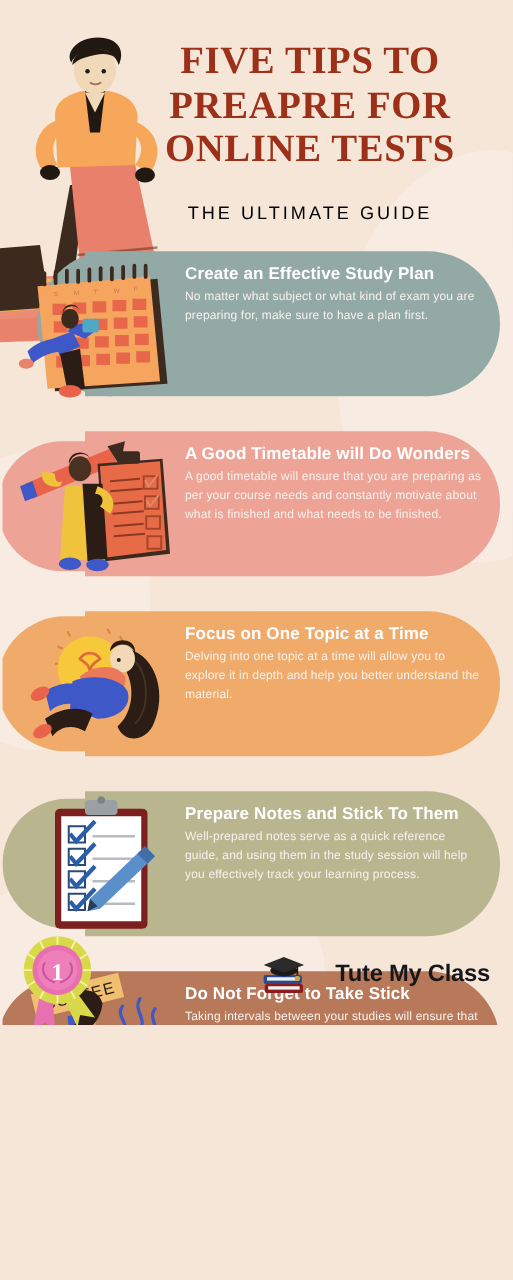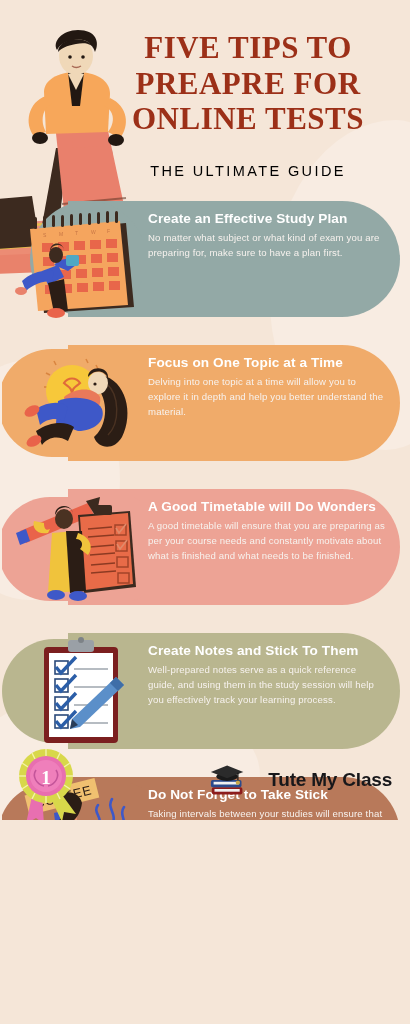--- a/index.html
+++ b/index.html
@@ -201,62 +201,20 @@
           <path d="M46 88 L62 84 L66 116 L52 118 Z" fill="#2b1d15"></path>
           <ellipse cx="54" cy="118" rx="9" ry="5" fill="#e9634a"></ellipse>
         </svg>
       </div>
       <div class="card-text">
         <div class="card-h">Create an Effective Study Plan</div>
         <div class="card-p">No matter what subject or what kind of exam you are preparing for, make sure to have a plan first.</div>
       </div>
     </div>
 
-    <div class="card c3">
-      <div class="card-bg"></div>
-      <div class="card-art">
-        <svg viewBox="0 0 140 134" width="140" height="134">
-          <path d="M50 10 H132 A55 55 0 0 1 132 118 H50 A52 52 0 0 1 50 10 Z" fill="#f0ab6a"></path>
-
-          <g stroke="#d98540" stroke-width="1.6" fill="none">
-            <path d="M52 22 L54 26"></path>
-              <path d="M44 34 L48 36"></path>
-            <path d="M42 48 L46 48"></path>
-              <path d="M48 60 L52 58"></path>
-            <path d="M84 20 L86 24"></path>
-              <path d="M94 26 L96 30"></path>
-          </g>
-
-          <circle cx="70" cy="52" r="26" fill="#f7c83a"></circle>
-          <path d="M62 44 C66 38 74 38 78 44 C74 48 70 48 70 56 C70 48 66 48 62 44 Z" fill="none" stroke="#e06a3a" stroke-width="2.2"></path>
-          <path d="M70 56 L70 70" stroke="#e06a3a" stroke-width="2.2"></path>
-
-          <path d="M100 36 C124 42 132 74 120 98 C112 112 96 110 92 98 C102 90 108 70 98 52 Z" fill="#2b1d15"></path>
-          <path d="M104 44 C118 56 118 84 106 96" stroke="#4a3222" stroke-width="1.4" fill="none"></path>
-
-          <ellipse cx="96" cy="44" rx="10" ry="11" fill="#f0d8b8"></ellipse>
-          <path d="M86 38 C86 26 108 26 106 40 C104 32 94 30 88 36 Z" fill="#2b1d15"></path>
-          <circle cx="93" cy="45" r="1.6" fill="#2b1d15"></circle>
-
-          <path d="M62 58 C74 48 92 48 98 58 C100 68 92 76 80 76 L64 72 Z" fill="#e9795a"></path>
-
-          <path d="M56 62 C70 56 94 58 100 70 C104 82 92 92 76 92 L54 84 Z" fill="#3e58c8"></path>
-
-          <path d="M34 70 C46 62 60 62 66 68 L62 82 C54 78 44 80 38 86 Z" fill="#3e58c8"></path>
-          <path d="M34 92 C48 82 64 82 72 88 L66 102 C56 96 46 98 40 106 Z" fill="#2b1d15"></path>
-          <ellipse cx="30" cy="72" rx="8" ry="5" transform="rotate(-28 30 72)" fill="#e9634a"></ellipse>
-          <ellipse cx="32" cy="102" rx="8" ry="5" transform="rotate(-28 32 102)" fill="#e9634a"></ellipse>
-        </svg>
-      </div>
-      <div class="card-text">
-        <div class="card-h">Focus on One Topic at a Time</div>
-        <div class="card-p">Delving into one topic at a time will allow you to explore it in depth and help you better understand the material.</div>
-      </div>
-    </div>
-
     <div class="card c2">
       <div class="card-bg"></div>
       <div class="card-art">
         <svg viewBox="0 0 140 134" width="140" height="134">
           <path d="M48 14 H130 A54 54 0 0 1 130 118 H48 A50 50 0 0 1 48 14 Z" fill="#eda395"></path>
 
           <path d="M18 48 L86 20 L92 32 L24 60 Z" fill="#e9634a"></path>
           <path d="M84 18 L98 14 L94 34 Z" fill="#3c2a1f"></path>
           <path d="M14 50 L24 46 L28 58 L18 62 Z" fill="#3e58c8"></path>
 
@@ -286,20 +244,62 @@
           <path d="M76 50 C88 54 92 64 86 72 L78 66 C82 62 80 56 74 56 Z" fill="#f0c33c"></path>
           <ellipse cx="62" cy="36" rx="9" ry="10" fill="#4a3222"></ellipse>
           <path d="M53 32 C53 20 71 20 71 32 C71 24 62 22 56 27 Z" fill="#2b1d15"></path>
           <ellipse cx="54" cy="112" rx="9" ry="5" fill="#3e58c8"></ellipse>
           <ellipse cx="76" cy="113" rx="9" ry="5" fill="#3e58c8"></ellipse>
         </svg>
       </div>
       <div class="card-text">
         <div class="card-h">A Good Timetable will Do Wonders</div>
         <div class="card-p">A good timetable will ensure that you are preparing as per your course needs and constantly motivate about what is finished and what needs to be finished.</div>
+      </div>
+    </div>
+
+    <div class="card c3">
+      <div class="card-bg"></div>
+      <div class="card-art">
+        <svg viewBox="0 0 140 134" width="140" height="134">
+          <path d="M50 10 H132 A55 55 0 0 1 132 118 H50 A52 52 0 0 1 50 10 Z" fill="#f0ab6a"></path>
+
+          <g stroke="#d98540" stroke-width="1.6" fill="none">
+            <path d="M52 22 L54 26"></path>
+              <path d="M44 34 L48 36"></path>
+            <path d="M42 48 L46 48"></path>
+              <path d="M48 60 L52 58"></path>
+            <path d="M84 20 L86 24"></path>
+              <path d="M94 26 L96 30"></path>
+          </g>
+
+          <circle cx="70" cy="52" r="26" fill="#f7c83a"></circle>
+          <path d="M62 44 C66 38 74 38 78 44 C74 48 70 48 70 56 C70 48 66 48 62 44 Z" fill="none" stroke="#e06a3a" stroke-width="2.2"></path>
+          <path d="M70 56 L70 70" stroke="#e06a3a" stroke-width="2.2"></path>
+
+          <path d="M100 36 C124 42 132 74 120 98 C112 112 96 110 92 98 C102 90 108 70 98 52 Z" fill="#2b1d15"></path>
+          <path d="M104 44 C118 56 118 84 106 96" stroke="#4a3222" stroke-width="1.4" fill="none"></path>
+
+          <ellipse cx="96" cy="44" rx="10" ry="11" fill="#f0d8b8"></ellipse>
+          <path d="M86 38 C86 26 108 26 106 40 C104 32 94 30 88 36 Z" fill="#2b1d15"></path>
+          <circle cx="93" cy="45" r="1.6" fill="#2b1d15"></circle>
+
+          <path d="M62 58 C74 48 92 48 98 58 C100 68 92 76 80 76 L64 72 Z" fill="#e9795a"></path>
+
+          <path d="M56 62 C70 56 94 58 100 70 C104 82 92 92 76 92 L54 84 Z" fill="#3e58c8"></path>
+
+          <path d="M34 70 C46 62 60 62 66 68 L62 82 C54 78 44 80 38 86 Z" fill="#3e58c8"></path>
+          <path d="M34 92 C48 82 64 82 72 88 L66 102 C56 96 46 98 40 106 Z" fill="#2b1d15"></path>
+          <ellipse cx="30" cy="72" rx="8" ry="5" transform="rotate(-28 30 72)" fill="#e9634a"></ellipse>
+          <ellipse cx="32" cy="102" rx="8" ry="5" transform="rotate(-28 32 102)" fill="#e9634a"></ellipse>
+        </svg>
+      </div>
+      <div class="card-text">
+        <div class="card-h">Focus on One Topic at a Time</div>
+        <div class="card-p">Delving into one topic at a time will allow you to explore it in depth and help you better understand the material.</div>
       </div>
     </div>
 
     <div class="card c4">
       <div class="card-bg"></div>
       <div class="card-art">
         <svg viewBox="0 0 140 134" width="140" height="134">
           <path d="M52 12 H130 A54 54 0 0 1 130 116 H52 A52 52 0 0 1 52 12 Z" fill="#b9b68f"></path>
           <rect x="42" y="20" width="74" height="96" rx="4" fill="#7b1f1f"></rect>
           <rect x="47" y="26" width="64" height="84" fill="#ffffff"></rect>
@@ -321,21 +321,21 @@
             <rect x="53" y="88" width="13" height="13" fill="none" stroke="#2b4a7a" stroke-width="1.6"></rect>
             <path d="M54 94 L59 100 L74 84" stroke="#2b5ea8" stroke-width="3.4" fill="none"></path>
           </g>
 
           <path d="M114 50 L122 58 L78 100 L68 102 L70 92 Z" fill="#5b8fc9"></path>
           <path d="M114 50 L122 58 L116 64 L108 56 Z" fill="#3f6ea8"></path>
           <path d="M68 102 L70 92 L76 98 Z" fill="#2a3d57"></path>
         </svg>
       </div>
       <div class="card-text">
-        <div class="card-h">Create Notes and Stick To Them</div>
+        <div class="card-h">Prepare Notes and Stick To Them</div>
         <div class="card-p">Well-prepared notes serve as a quick reference guide, and using them in the study session will help you effectively track your learning process.</div>
       </div>
     </div>
 
     <div class="card c5">
       <div class="card-bg"></div>
       <div class="card-art">
         <svg viewBox="0 0 140 134" width="140" height="134">
           <path d="M48 12 H128 A54 54 0 0 1 128 116 H48 A52 52 0 0 1 48 12 Z" fill="#b8795a"></path>
 

